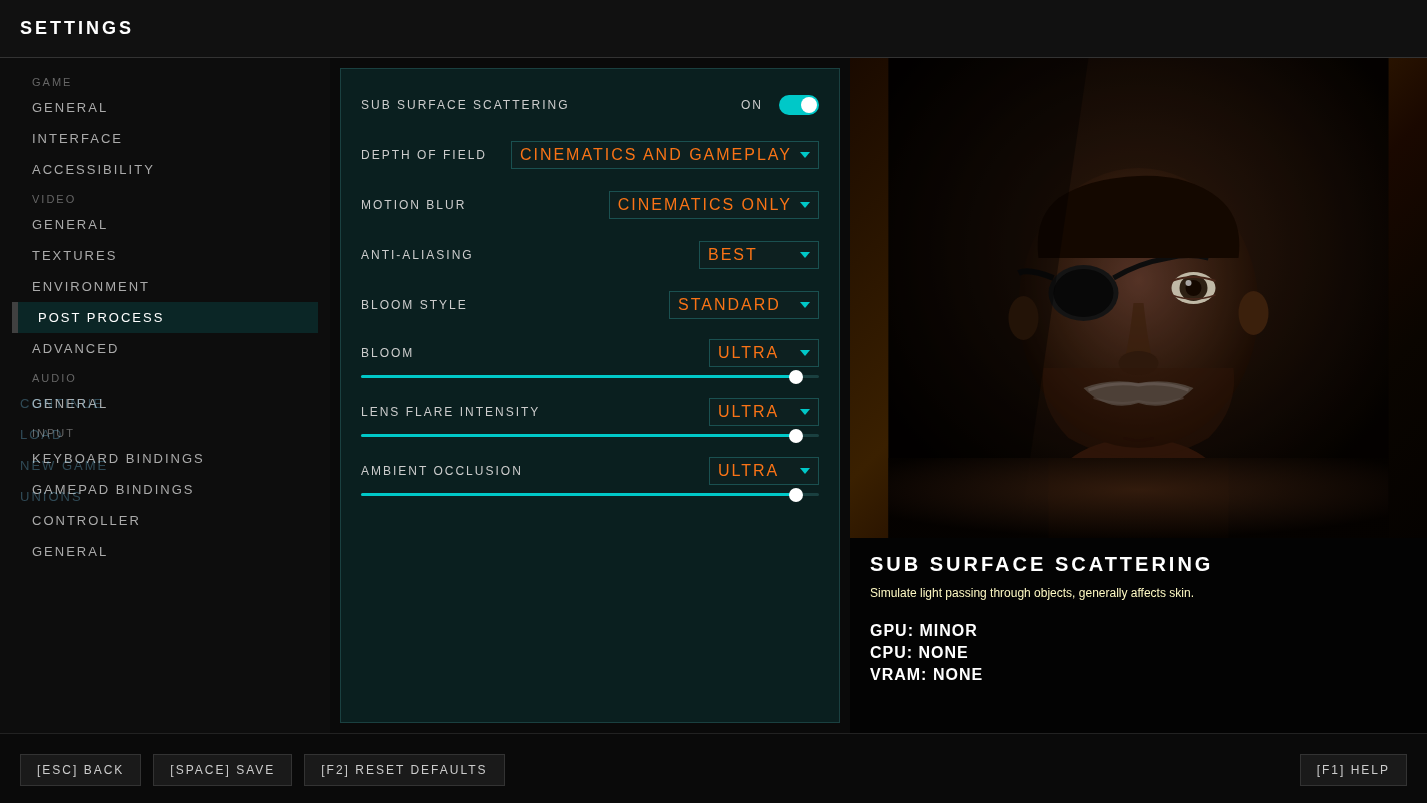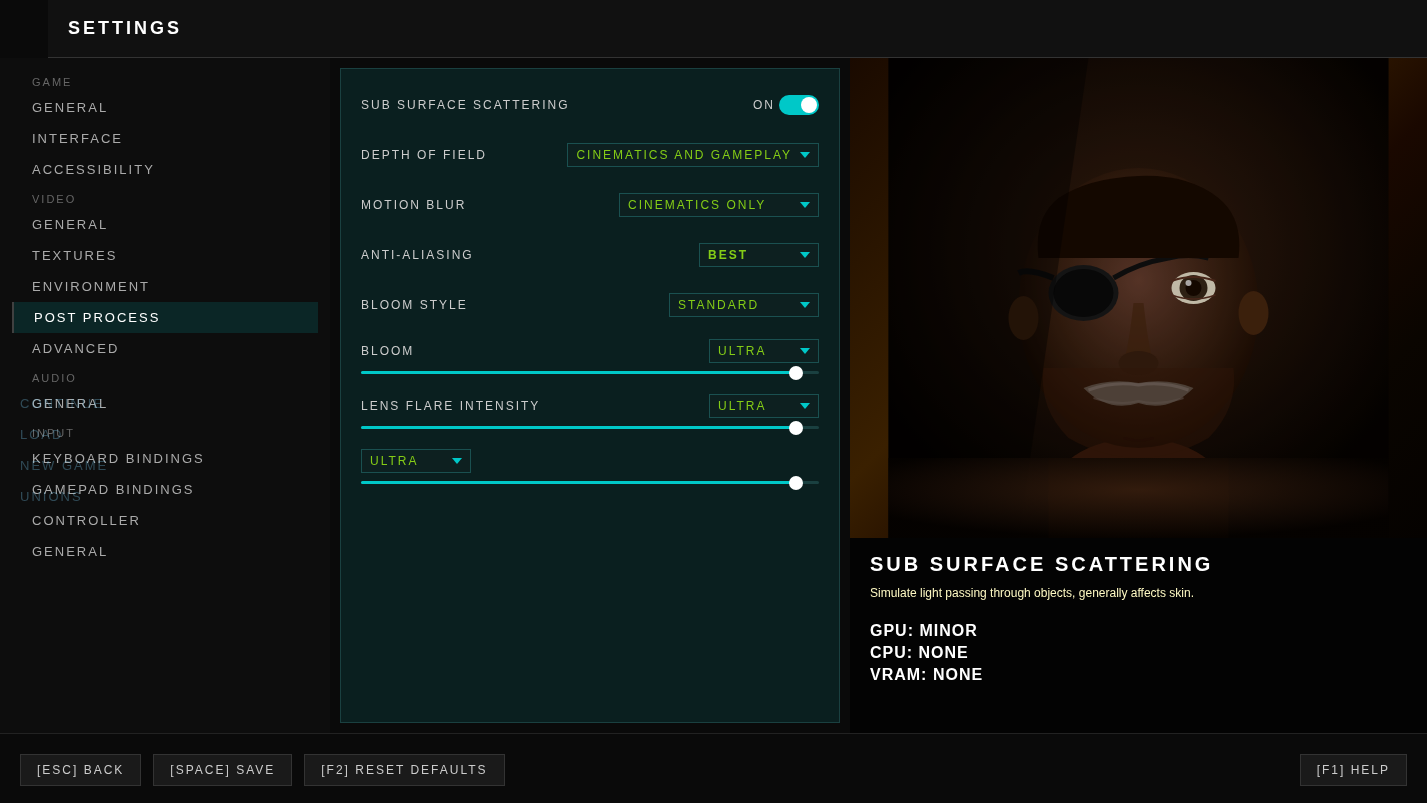--- a/index.html
+++ b/index.html
@@ -14,21 +14,20 @@
     }
 
     
     #header {
       background: #111;
       border-bottom: 1px solid #333;
       padding: 12px 20px;
       height: 58px;
       display: flex;
       align-items: center;
-      margin-left: 48px;
     }
     #header h1 {
       font-size: 18px;
       letter-spacing: 3px;
       color: #fff;
       font-weight: bold;
       text-transform: uppercase;
     }
 
     
@@ -64,21 +63,21 @@
       cursor: pointer;
       border: none;
       background: transparent;
       width: 100%;
       text-align: left;
       position: relative;
     }
     .sidebar-item.active {
       color: #fff;
       background: rgba(0, 180, 180, 0.15);
-      border-left: 2px solid #404040;
+      border-left: 6px solid #404040;
     }
 
     
     .bg-menu-items {
       position: absolute;
       top: 330px;
       left: 0;
       width: 100%;
       opacity: 0.3;
     }
@@ -119,21 +118,21 @@
     .setting-control {
       display: flex;
       align-items: center;
       gap: 4px;
     }
 
     
     .toggle-switch {
       display: flex;
       align-items: center;
-      gap: 4px;
+      gap: 16px;
     }
     .toggle-label {
       font-size: 12px;
       letter-spacing: 2px;
       color: #ccc;
     }
     .toggle-track {
       width: 40px;
       height: 20px;
       background: #00c8c8;
@@ -156,23 +155,23 @@
       display: flex;
       align-items: center;
       background: #0d2020;
       border: 1px solid #1a5050;
       padding: 4px 8px;
       min-width: 200px;
       cursor: pointer;
       position: relative;
     }
     .dropdown-value {
-      font-size: 12px;
-      letter-spacing: 2px;
-      color: #84cc16;
+      font-size: 16px;
+      letter-spacing: 2px;
+      color: #f97316;
       flex: 1;
       text-transform: uppercase;
     }
     .dropdown-arrow {
       width: 0;
       height: 0;
       border-left: 5px solid transparent;
       border-right: 5px solid transparent;
       border-top: 6px solid #00c8c8;
       margin-left: 8px;
@@ -358,21 +357,21 @@
     <div class="setting-row">
       <span class="setting-label">MOTION BLUR</span>
       <div class="dropdown">
         <span class="dropdown-value">CINEMATICS ONLY</span>
         <div class="dropdown-arrow"></div>
       </div>
     </div>
 
     <div class="setting-row">
       <span class="setting-label">ANTI-ALIASING</span>
-      <div class="dropdown" style="min-width:120px;font-weight:bold;">
+      <div class="dropdown" style="min-width:120px;">
         <span class="dropdown-value">BEST</span>
         <div class="dropdown-arrow"></div>
       </div>
     </div>
 
     <div class="setting-row">
       <span class="setting-label">BLOOM STYLE</span>
       <div class="dropdown" style="min-width:150px;">
         <span class="dropdown-value">STANDARD</span>
         <div class="dropdown-arrow"></div>
@@ -402,20 +401,21 @@
         </div>
       </div>
       <div class="slider-track">
         <div class="slider-fill" style="width:95%"></div>
         <div class="slider-thumb" style="left:95%"></div>
       </div>
     </div>
 
     <div class="slider-container">
       <div class="slider-header">
+        <span class="setting-label">AMBIENT OCCLUSION</span>
         <div class="dropdown" style="min-width:110px;">
           <span class="dropdown-value">ULTRA</span>
           <div class="dropdown-arrow"></div>
         </div>
       </div>
       <div class="slider-track">
         <div class="slider-fill" style="width:95%"></div>
         <div class="slider-thumb" style="left:95%"></div>
       </div>
     </div>

